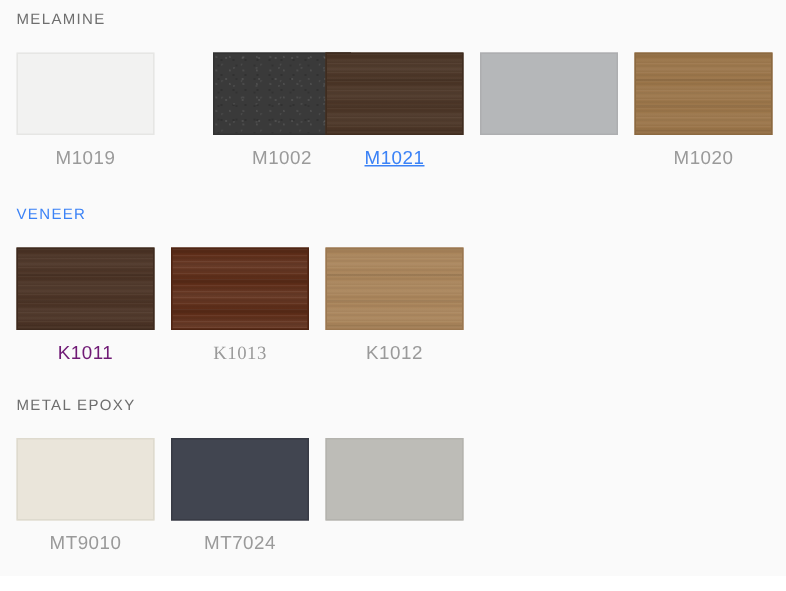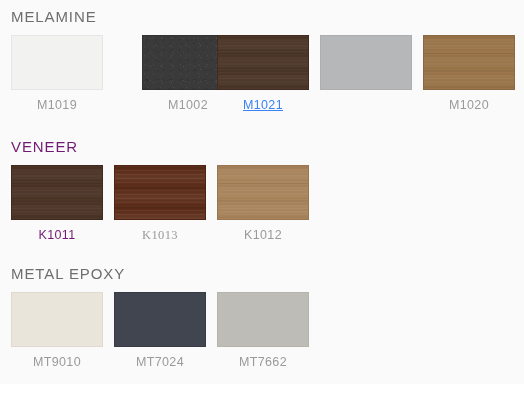--- a/index.html
+++ b/index.html
@@ -31,21 +31,21 @@
   }
   .section {
     position: absolute;
     left: 0;
     width: 524px;
   }
   .section-title {
     position: absolute;
     left: 11px;
     top: 0;
-    font-size: 15px;
+    font-size: 10px;
     letter-spacing: 0.9px;
     color: #6e6e6e;
     font-weight: 400;
     white-space: nowrap;
   }
   .swatch-row {
     position: absolute;
     left: 0;
     top: 27px;
     height: 78px;
@@ -153,21 +153,21 @@
         </div>
         <div class="swatch-cell" style="left: 423px;">
           <div class="swatch-chip finish-wood" style="background: rgb(154, 116, 72); border: 1px solid rgb(139, 105, 64);">
             <div class="grain"></div>
           </div>
           <div class="swatch-label" style="color: rgb(154, 154, 154);">M1020</div>
         </div>
       </div>
     </div>
     <div class="section" style="top: 138px;">
-      <div class="section-title" style="color: #701a75;">VENEER</div>
+      <div class="section-title" style="color: #3b82f6;">VENEER</div>
       <div class="swatch-row">
         <div class="swatch-cell" style="left: 11px;">
           <div class="swatch-chip finish-wood" style="background: rgb(74, 50, 36); border: 1px solid rgb(62, 42, 30);">
             <div class="grain"></div>
           </div>
           <div class="swatch-label" style="color: #701a75;">K1011</div>
         </div>
         <div class="swatch-cell" style="left: 114px;">
           <div class="swatch-chip finish-wood-strong" style="background: rgb(94, 45, 24); border: 1px solid rgb(78, 37, 19);">
             <div class="grain"></div>
@@ -194,18 +194,17 @@
         <div class="swatch-cell" style="left: 114px;">
           <div class="swatch-chip finish-plain" style="background: rgb(65, 69, 80); border: 1px solid rgb(56, 59, 69);">
             <div class="grain"></div>
           </div>
           <div class="swatch-label" style="color: rgb(154, 154, 154);">MT7024</div>
         </div>
         <div class="swatch-cell" style="left: 217px;">
           <div class="swatch-chip finish-plain" style="background: rgb(189, 188, 183); border: 1px solid rgb(180, 179, 174);">
             <div class="grain"></div>
           </div>
-          <div class="swatch-label" style="color: rgb(154, 154, 154);">MT7662</div>
         </div>
       </div>
     </div>
     <div class="bottom-strip"></div>
 </div>
 
 </body></html>

